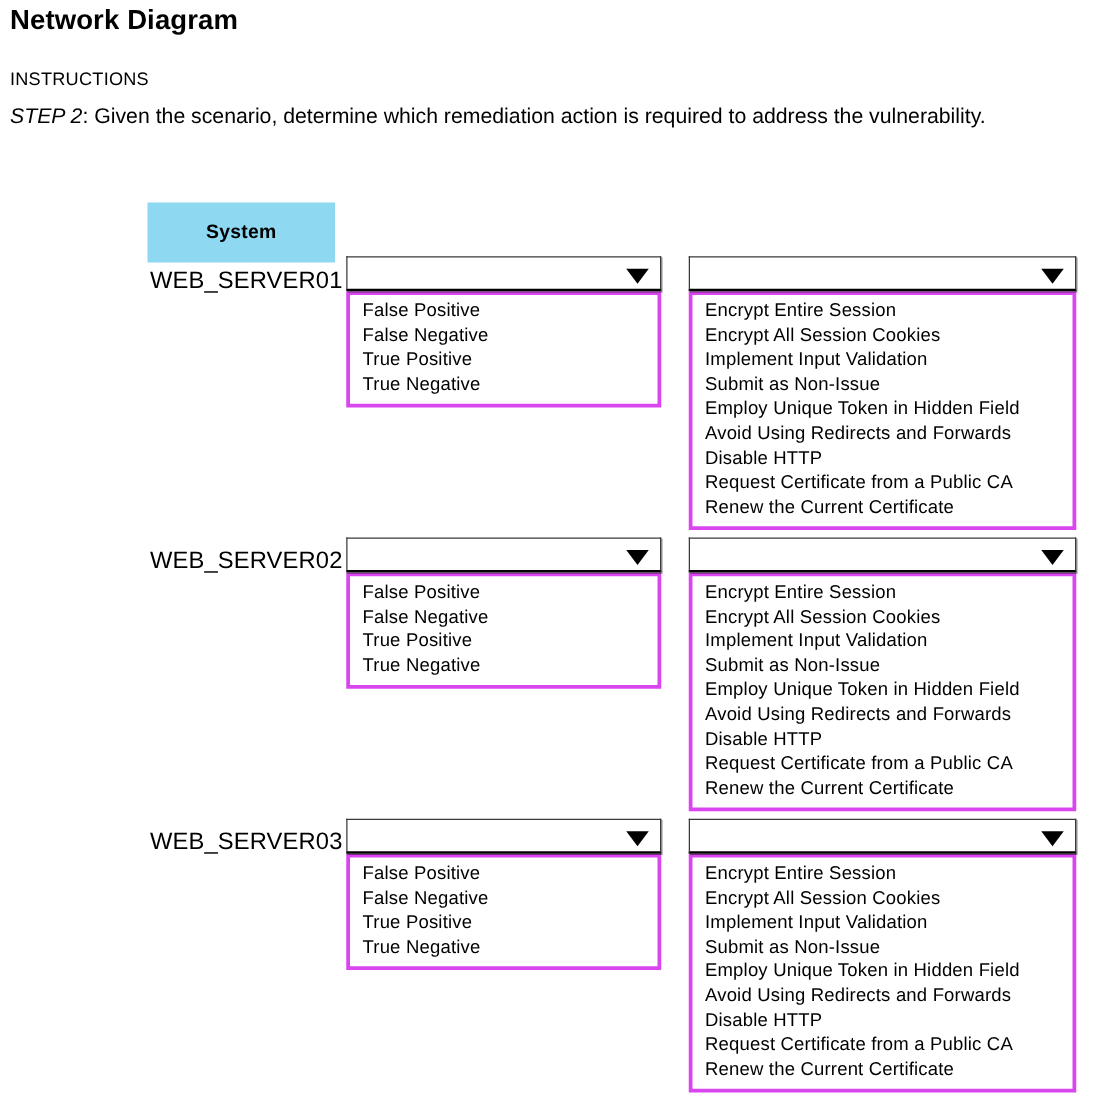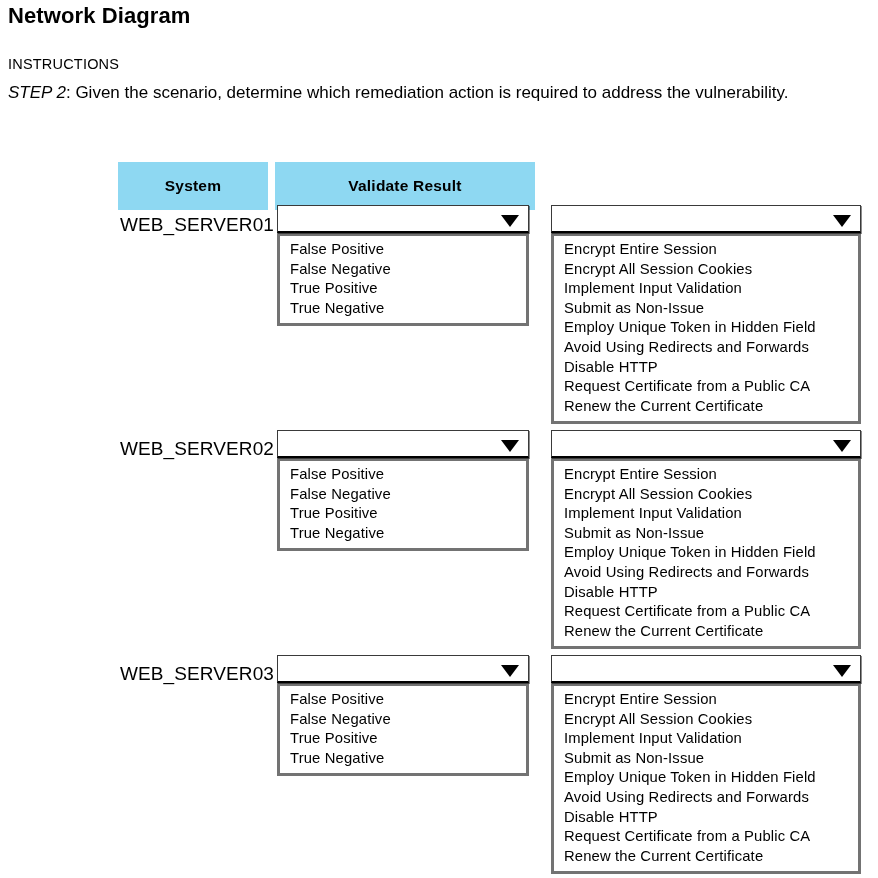--- a/index.html
+++ b/index.html
@@ -107,21 +107,21 @@
     top: 9px;
     width: 0;
     height: 0;
     border-left: 9px solid transparent;
     border-right: 9px solid transparent;
     border-top: 12px solid #000000;
   }
   .combo-list {
     box-sizing: border-box;
     background: #ffffff;
-    border: 3px solid #737373;
+    border: 3px solid #d946ef;
     padding: 4px 5px 5px 0;
   }
   .combo-list .opt {
     font-size: 14.8px;
     line-height: 19.6px;
     padding-left: 10px;
     white-space: nowrap;
     letter-spacing: 0.15px;
   }
 
@@ -144,21 +144,20 @@
 
 <div id="instructions-heading">INSTRUCTIONS</div>
 
 <div id="instructions-line">
   <span class="step-label">STEP 2</span><span>: Given the scenario, determine which remediation action is required to address the vulnerability.</span>
 </div>
 
 <div id="matrix">
 
   <div class="col-head c-system">System</div>
-  <div class="col-head c-validate">Validate Result</div>
 
   <div class="system-label lbl-row1">WEB_SERVER01</div>
 
   <div class="combo validate row1">
     <div class="combo-box">
       <span class="combo-value"></span>
       <span class="caret"></span>
     </div>
     <div class="combo-list">
       <div class="opt">False Positive</div>

